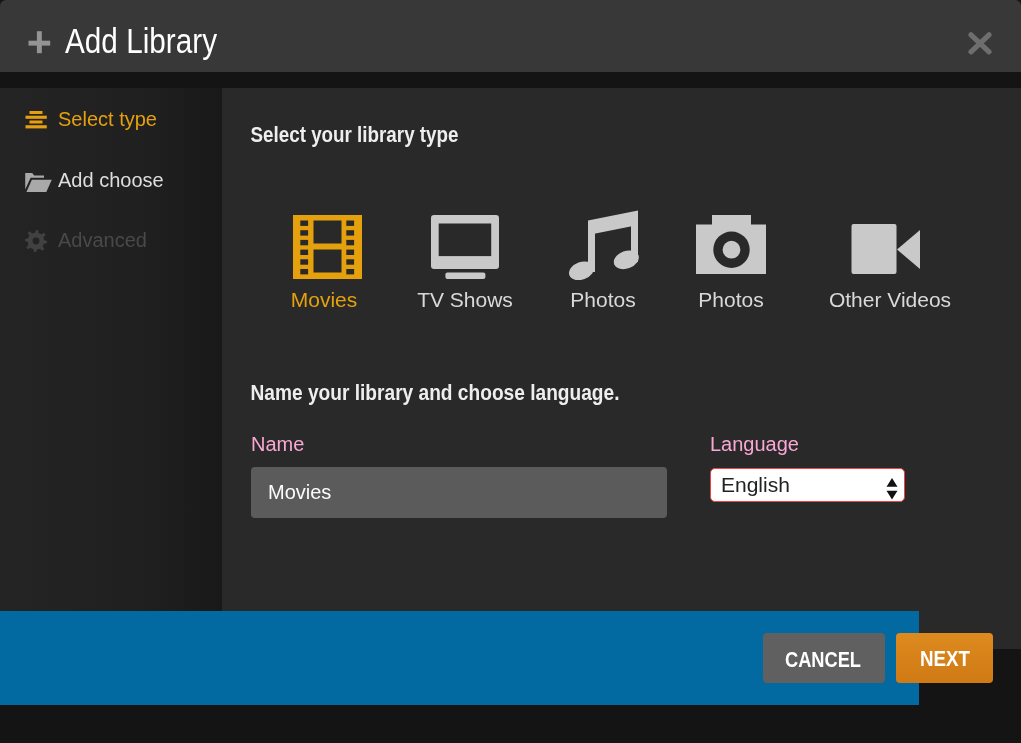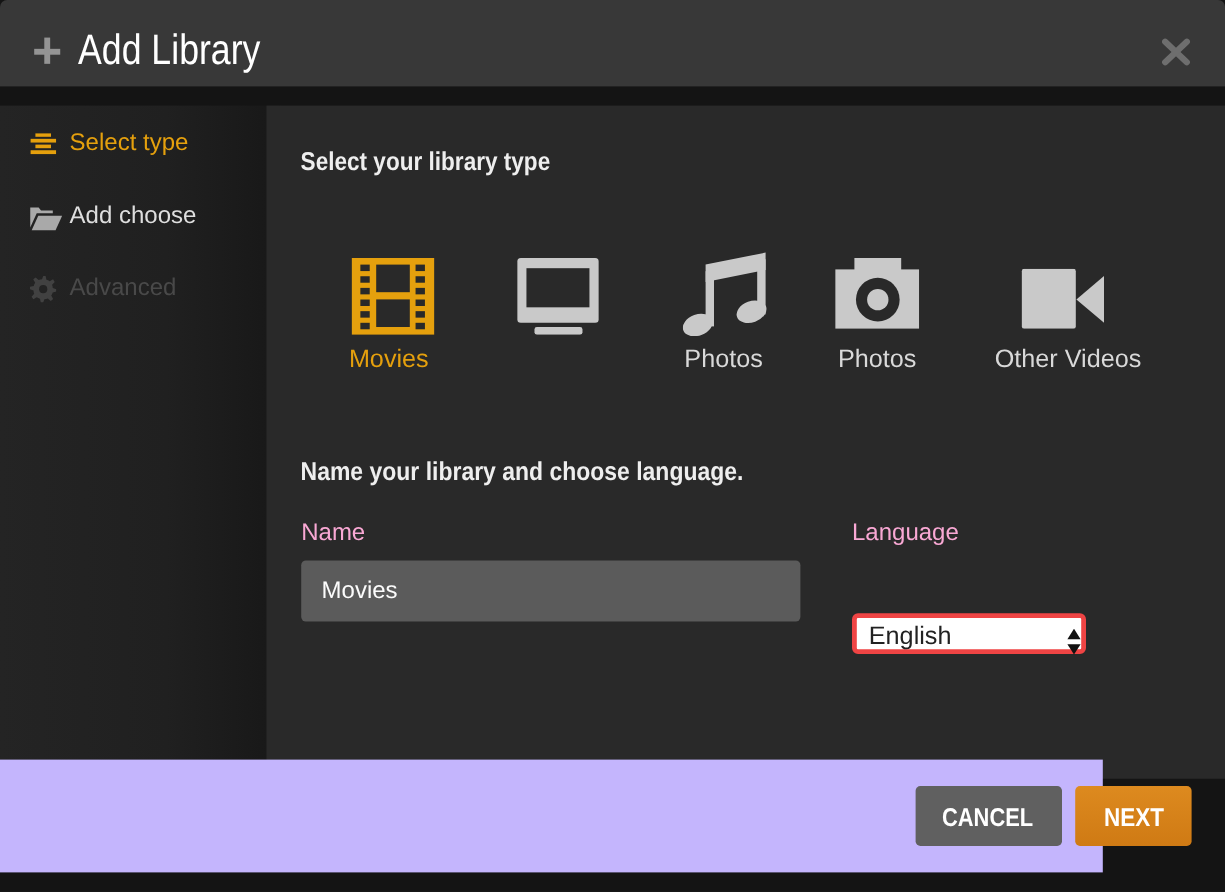--- a/index.html
+++ b/index.html
@@ -12,22 +12,22 @@
   #close { position:absolute; left:968px; top:31px; }
   #sidebar { position:absolute; left:0; top:88px; width:252px; height:561px; background:linear-gradient(to right,#242424 0%,#202020 55%,#161616 100%); }
   .side-item { position:absolute; left:0; width:222px; height:24px; }
   .side-icon { position:absolute; left:25px; }
   .side-text { position:absolute; left:58px; top:0; font-size:20px; line-height:24px; }
   #main { position:absolute; left:222px; top:88px; width:799px; height:561px; background:#292929; }
   .icon { position:absolute; }
   .ilabel { position:absolute; width:160px; text-align:center; font-size:21px; color:#d9d9d9; }
   #namelabel, #langlabel { position:absolute; font-size:20px; color:#f9a8d4; line-height:24px; }
   #nameinput { position:absolute; left:251px; top:467px; width:416px; height:51px; background:#5b5b5b; border-radius:4px; color:#fcfcfc; font-size:20px; line-height:51px; padding-left:17px; }
-  #select { position:absolute; left:710px; top:468px; width:195px; height:34px; background:#ffffff; border:4px solid #ef4444; border-radius:5px; color:#222222; font-size:21px; line-height:32px; padding-left:10px;margin-top:43px; }
-  #footer { position:absolute; left:0; top:633px; width:919px; height:94px; background:#c4b5fd; }
+  #select { position:absolute; left:710px; top:468px; width:195px; height:34px; background:#ffffff; border:1px solid #ef4444; border-radius:5px; color:#222222; font-size:21px; line-height:32px; padding-left:10px; }
+  #footer { position:absolute; left:0; top:611px; width:919px; height:94px; background:#0369a1; }
   .btn { position:absolute; top:22px; height:50px; border-radius:4px; }
   #cancel { left:763px; width:122px; background:#606060; }
   #next { left:896px; width:97px; background:linear-gradient(to bottom,#dd8a1f,#cf7a14); }
 </style>
 </head>
 <body>
 <div id="dialog">
   <div id="header">
     <svg id="plus" width="23" height="24" viewBox="0 0 23 24">
       <rect x="0.5" y="9.7" width="21.7" height="4.9" fill="#949494"></rect>
@@ -98,20 +98,21 @@
       <rect x="53.3" y="54" width="7.8" height="5.4"></rect>
     </g>
   </svg>
   <div class="ilabel" style="left:244px; top:287.5px; color:#e5a00d;">Movies</div>
 
   <svg class="icon" style="left:431px; top:215px;" width="68" height="64" viewBox="0 0 68 64">
     <rect x="0" y="0" width="68" height="54" rx="3" fill="#c9c9c9"></rect>
     <rect x="7.7" y="8.5" width="52.5" height="32.6" fill="#292929"></rect>
     <rect x="14.4" y="57.5" width="40" height="6.4" rx="2" fill="#c9c9c9"></rect>
   </svg>
+  <div class="ilabel" style="left:385px; top:287.5px;">TV Shows</div>
 
   <svg class="icon" style="left:569px; top:210px;" width="70" height="70" viewBox="0 0 70 70">
     <g fill="#c9c9c9">
       <polygon points="19,10.5 69,0.5 69,15 19,25"></polygon>
       <rect x="19" y="16" width="7" height="46"></rect>
       <rect x="62" y="6" width="7" height="46"></rect>
       <ellipse cx="12.5" cy="60.8" rx="12.9" ry="8.8" transform="rotate(-20 12.5 60.8)"></ellipse>
       <ellipse cx="57.5" cy="50.8" rx="12.9" ry="8.8" transform="rotate(-20 54.5 50.8)"></ellipse>
     </g>
   </svg>

